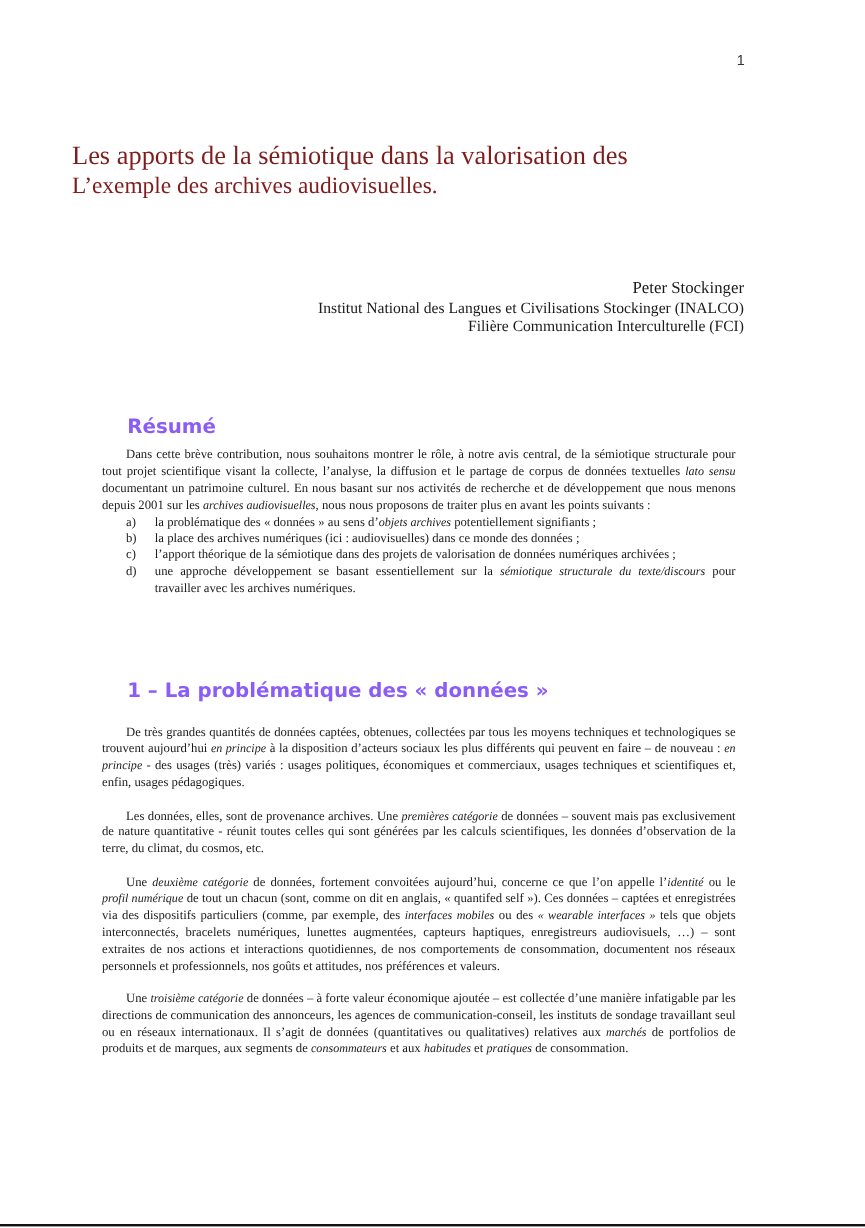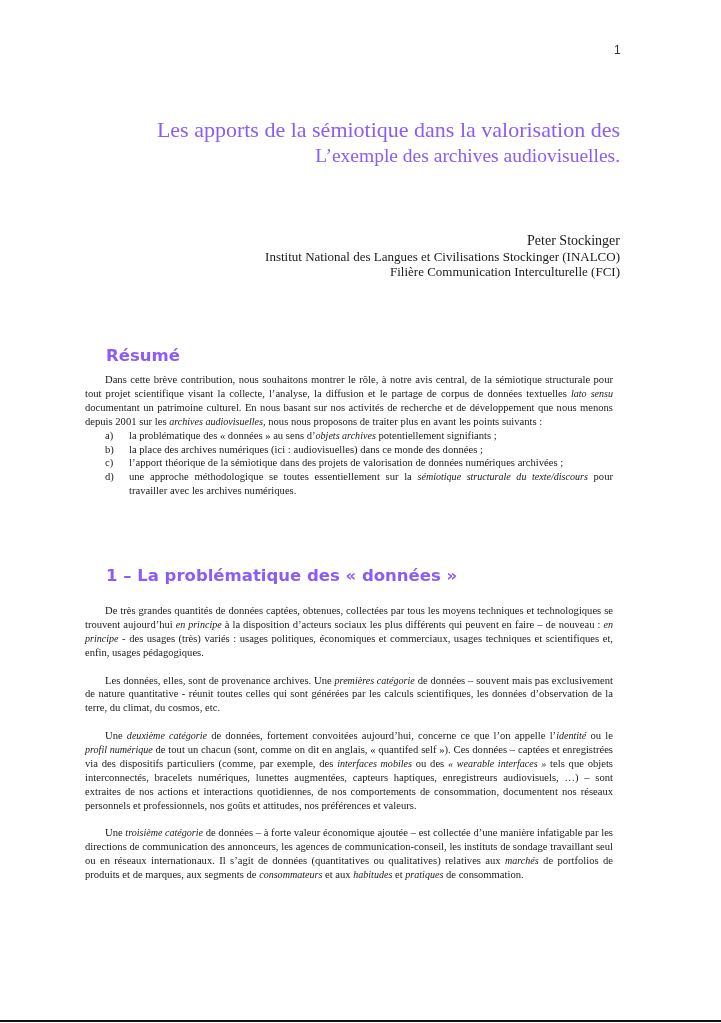--- a/index.html
+++ b/index.html
@@ -1,19 +1,19 @@
 <!DOCTYPE html>
 <html><head>
 <meta charset="utf-8">
 <style>
   html, body { margin:0; padding:0; background:#ffffff; }
   body { width:721px; height:1023px; position:relative; overflow:hidden;
          font-family:"Liberation Serif", "DejaVu Serif", serif; color:#1a1a1a; }
   .page-num { position:absolute; left:614px; top:43px; font-size:12px; color:#333; font-family:"Liberation Sans", sans-serif; }
-  .title { position:absolute; left:60px; width:560px; top:116px; text-align:right; font-size:22px; line-height:27px; color:#8b5cf6; }
+  .title { position:absolute; left:60px; width:560px; top:116px; text-align:left; font-size:22px; line-height:27px; color:#7f1d1d; }
   .title .sub { font-size:19.5px; line-height:26px; }
   .author { position:absolute; left:60px; width:560px; top:233px; text-align:right; font-size:14px; line-height:16px; }
   .author .aff { font-size:13px; line-height:15px; }
   h2 { margin:0; position:absolute; font-family:"DejaVu Sans", sans-serif; font-weight:bold; color:#8b5cf6; }
   .h-resume { left:106px; top:346px; font-size:16.5px; }
   .h-sec1 { left:106px; top:566px; font-size:16.5px; }
   .block { position:absolute; left:85px; width:528px; font-size:10.6px; line-height:13.9px; text-align:justify; }
   .block p { margin:0; text-indent:20px; }
   .block ol { margin:0; padding:0; list-style:none; }
   .block li { position:relative; padding-left:44px; padding-right:0; }
@@ -41,21 +41,21 @@
   </div>
 
   <h2 class="h-resume">Résumé</h2>
 
   <div class="block" style="top:373px;">
     <p><span>Dans cette brève contribution,  nous souhaitons montrer le rôle, à notre avis central, de la sémiotique structurale pour tout projet scientifique visant la collecte, l’analyse, la diffusion et le partage de corpus de données textuelles </span><i>lato sensu</i><span> documentant un patrimoine culturel. En nous basant sur nos activités de recherche et de développement que nous menons depuis 2001 sur les </span><i>archives audiovisuelles</i><span>, nous nous proposons de traiter plus en avant les points suivants :</span></p>
     <ol>
       <li><span class="lbl">a)</span><span>la problématique des « données » au sens d’</span><i>objets archives</i><span> potentiellement signifiants ;</span></li>
       <li><span class="lbl">b)</span><span>la place des archives numériques (ici : audiovisuelles) dans ce monde des données ;</span></li>
       <li><span class="lbl">c)</span><span>l’apport théorique de la sémiotique dans des projets de valorisation de données numériques archivées ;</span></li>
-      <li><span class="lbl">d)</span><span>une approche méthodologique se toutes essentiellement sur la </span><i>sémiotique structurale du texte/discours</i><span> pour travailler avec les archives numériques.</span></li>
+      <li><span class="lbl">d)</span><span>une approche développement se basant essentiellement sur la </span><i>sémiotique structurale du texte/discours</i><span> pour travailler avec les archives numériques.</span></li>
     </ol>
   </div>
 
   <h2 class="h-sec1">1 – La problématique des « données »</h2>
 
   <div class="block" style="top:604px;">
     <p><span>De très grandes quantités de données captées, obtenues, collectées par tous les moyens techniques et technologiques se trouvent aujourd’hui </span><i>en principe</i><span> à la disposition d’acteurs sociaux les plus différents qui peuvent en faire – de nouveau : </span><i>en principe</i><span> - des usages (très) variés : usages politiques, économiques et commerciaux, usages techniques et scientifiques et, enfin, usages pédagogiques.</span></p>
     <div class="gap"></div>
     <p><span>Les données, elles, sont de provenance archives. Une </span><i>premières catégorie</i><span> de données – souvent mais pas exclusivement de nature quantitative - réunit toutes celles qui sont générées par les calculs scientifiques, les données d’observation de la terre, du climat, du cosmos, etc.</span></p>
     <div class="gap"></div>

